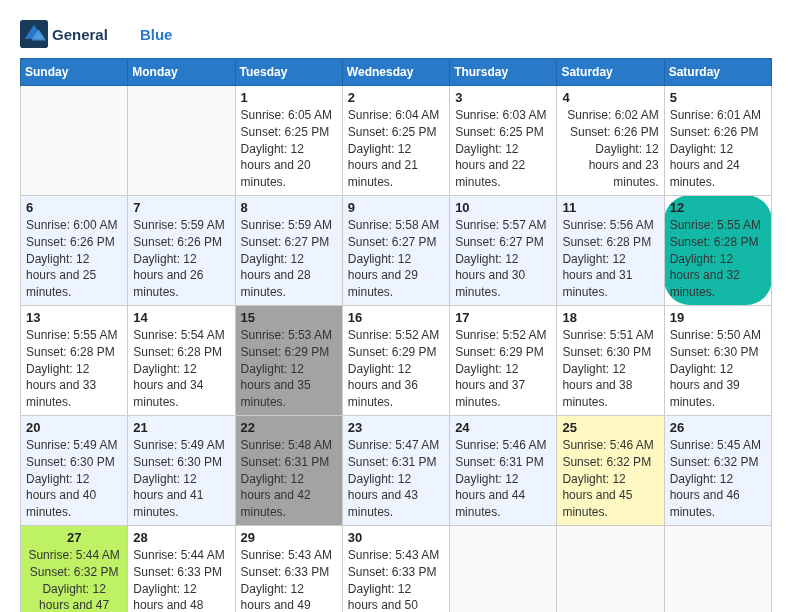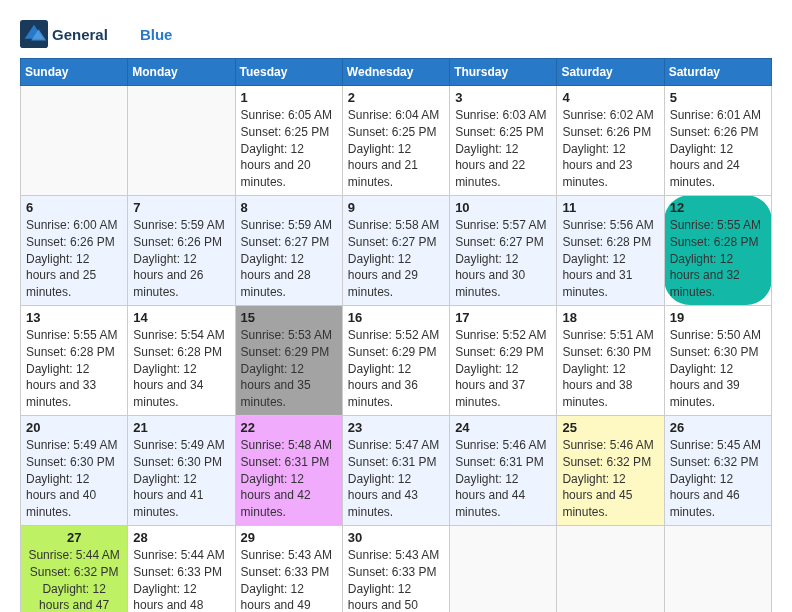--- a/index.html
+++ b/index.html
@@ -134,21 +134,21 @@
 Daylight: 12 hours and 21 minutes.</div>
         </td>
         <td style="background: rgb(255, 255, 255);">
           <div class="day-num">3</div>
           <div class="day-info" style="white-space: pre-line;">Sunrise: 6:03 AM
 Sunset: 6:25 PM
 Daylight: 12 hours and 22 minutes.</div>
         </td>
         <td style="background: rgb(255, 255, 255);">
           <div class="day-num">4</div>
-          <div class="day-info" style="white-space: pre-line;">Sunrise: 6:02 AM
+          <div class="day-info" style="white-space: pre-line; text-align: right;">Sunrise: 6:02 AM
 Sunset: 6:26 PM
 Daylight: 12 hours and 23 minutes.</div>
         </td>
         <td style="background: rgb(255, 255, 255);">
           <div class="day-num">5</div>
           <div class="day-info" style="white-space: pre-line;">Sunrise: 6:01 AM
 Sunset: 6:26 PM
 Daylight: 12 hours and 24 minutes.</div>
         </td>
       </tr>
@@ -246,21 +246,21 @@
           <div class="day-info" style="white-space: pre-line;">Sunrise: 5:49 AM
 Sunset: 6:30 PM
 Daylight: 12 hours and 40 minutes.</div>
         </td>
         <td style="background: rgb(238, 244, 255);">
           <div class="day-num">21</div>
           <div class="day-info" style="white-space: pre-line;">Sunrise: 5:49 AM
 Sunset: 6:30 PM
 Daylight: 12 hours and 41 minutes.</div>
         </td>
-        <td style="background: #f0abfc;">
+        <td style="background: #a3a3a3;">
           <div class="day-num">22</div>
           <div class="day-info" style="white-space: pre-line;">Sunrise: 5:48 AM
 Sunset: 6:31 PM
 Daylight: 12 hours and 42 minutes.</div>
         </td>
         <td style="background: rgb(238, 244, 255);">
           <div class="day-num">23</div>
           <div class="day-info" style="white-space: pre-line;">Sunrise: 5:47 AM
 Sunset: 6:31 PM
 Daylight: 12 hours and 43 minutes.</div>

